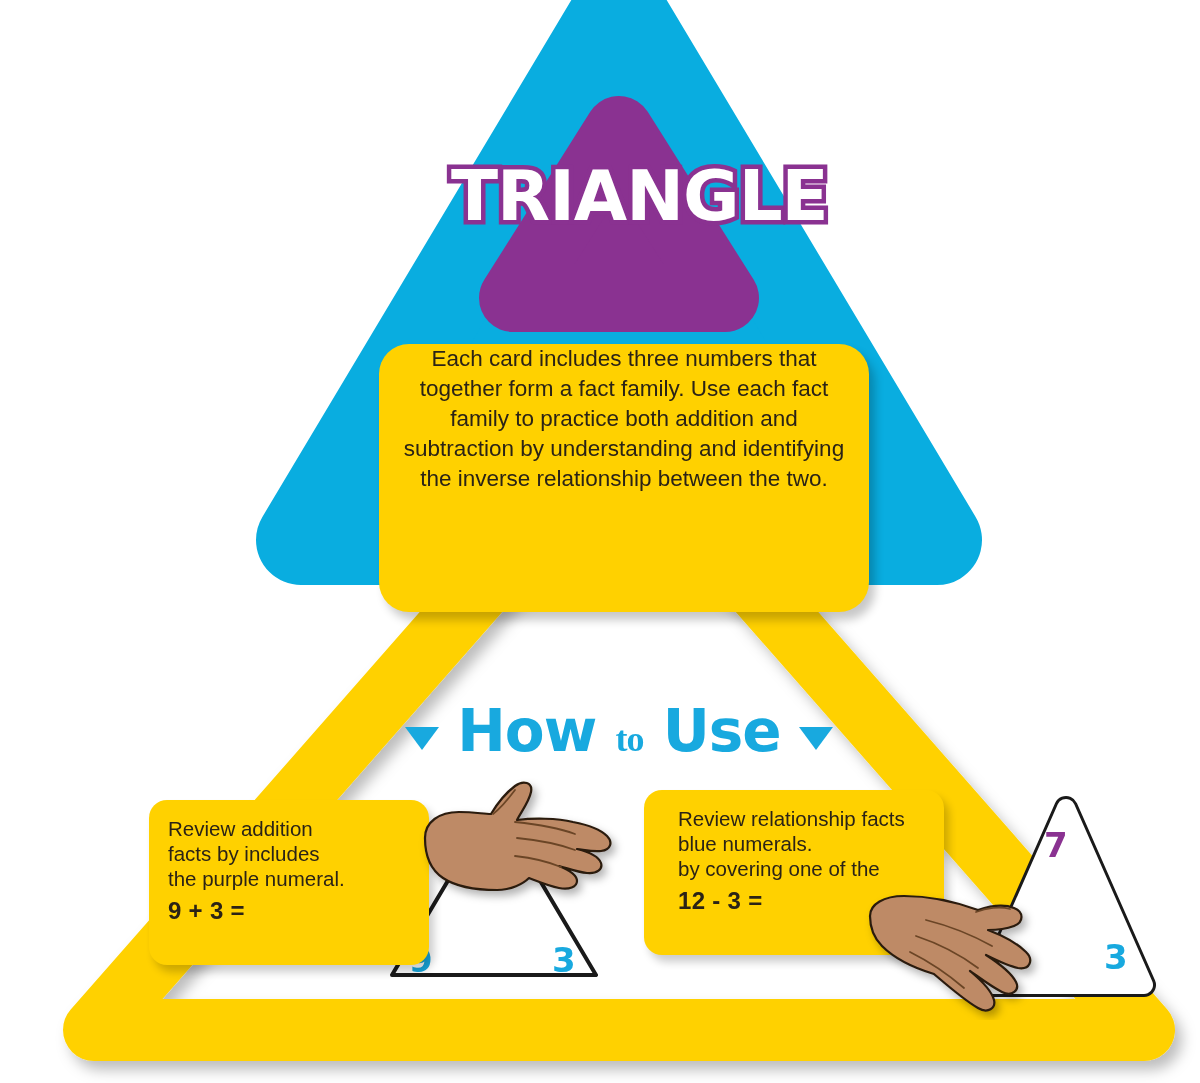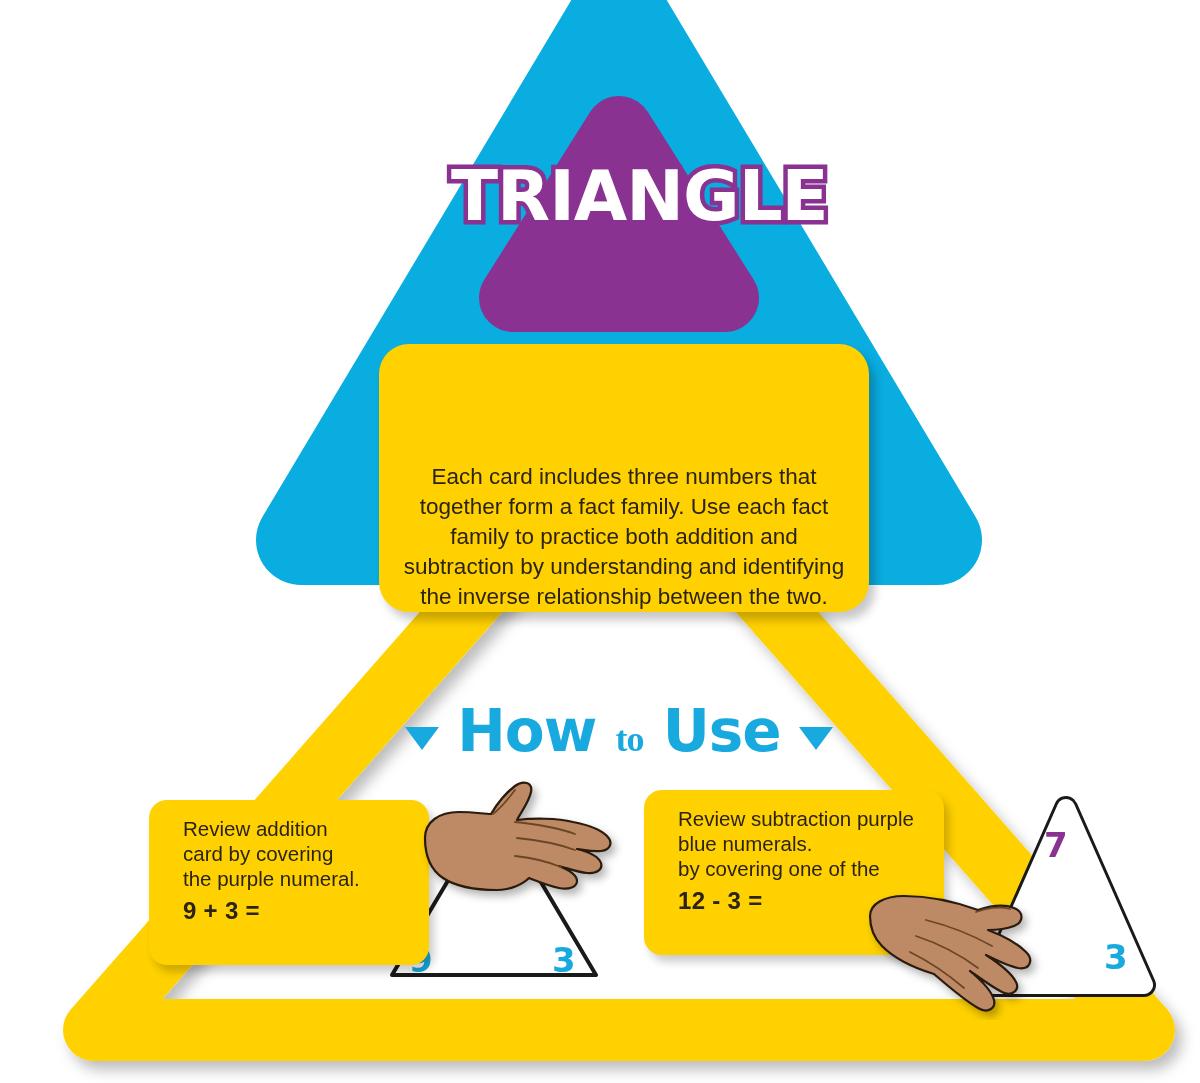--- a/index.html
+++ b/index.html
@@ -30,21 +30,21 @@
     font-family:"DejaVu Serif","Liberation Serif",serif;
     font-weight:bold;font-style:italic;font-size:30px;
     color:#FFCE1F;margin-top:12px;letter-spacing:.3px;
   }
 
   
   #intro-card{
     position:absolute;left:360px;top:344px;width:490px;height:268px;
     background:#FFD100;border-radius:30px;
     box-shadow:6px 8px 10px rgba(0,0,0,.22);
-    z-index:14;display:flex;align-items:flex-end;justify-content:center;
+    z-index:14;display:flex;align-items:flex-start;justify-content:center;
   }
   #intro-text{
     color:#2B2316;font-size:22.5px;line-height:30px;text-align:center;
     padding:0 22px;font-family:"Liberation Sans","DejaVu Sans",sans-serif;
   }
 
   
   #howto-row{
     position:absolute;left:330px;top:695px;width:540px;height:80px;
     display:flex;align-items:center;justify-content:center;gap:18px;
@@ -63,21 +63,21 @@
   #howto-text .small{font-size:36px;font-weight:bold;font-family:Liberation Serif, serif;}
 
   
   .step-card{
     position:absolute;background:#FFD100;border-radius:18px;
     box-shadow:5px 7px 9px rgba(0,0,0,.20);z-index:18;
   }
   #step-left{left:130px;top:800px;width:280px;height:165px;}
   #step-right{left:625px;top:790px;width:300px;height:165px;}
   .step-body{
-    padding:16px 18px 0 34px;color:#2B2316;font-size:20.5px;line-height:25px;
+    padding:16px 18px 0 19px;color:#2B2316;font-size:20.5px;line-height:25px;
     font-family:"Liberation Sans","DejaVu Sans",sans-serif;
   }
   #step-right .step-body{padding-left:34px;}
   .step-eq{font-weight:bold;font-size:24px;margin-top:7px;letter-spacing:.3px;}
 
   
   .mini-card{position:absolute;z-index:16;}
   #mini-left{left:355px;top:855px;width:240px;height:150px;}
   #mini-right{left:955px;top:790px;width:185px;height:215px;}
   .mini-num{
@@ -156,29 +156,29 @@
       <path d="M 92 18 L 170 195 L 14 195 Z" fill="#ffffff" stroke="#1A1A1A" stroke-width="24" stroke-linejoin="round" stroke-linecap="round"></path>
       <path d="M 92 18 L 170 195 L 14 195 Z" fill="#ffffff" stroke="#ffffff" stroke-width="18" stroke-linejoin="round" stroke-linecap="round"></path>
     </svg>
     <div class="mini-num num-purple" style="left:70px;top:38px;">7</div>
     <div class="mini-num num-blue" style="left:130px;top:150px;">3</div>
   </div>
 
   <div class="step-card" id="step-left">
     <div class="step-body">
       <div>Review addition</div>
-      <div>card by covering</div>
+      <div>facts by includes</div>
       <div>the purple numeral.</div>
       <div class="step-eq">9 + 3 =</div>
     </div>
   </div>
 
   <div class="step-card" id="step-right">
     <div class="step-body">
-      <div>Review subtraction purple</div>
+      <div>Review relationship facts</div>
       <div>blue numerals.</div>
       <div>by covering one of the</div>
       <div class="step-eq">12 - 3 =</div>
     </div>
   </div>
 
   <div class="hand" id="hand-left">
     <svg viewBox="0 0 210 140" width="210" height="140">
       <g filter="url(#tinyshadow)">
         <path d="M 8 60

